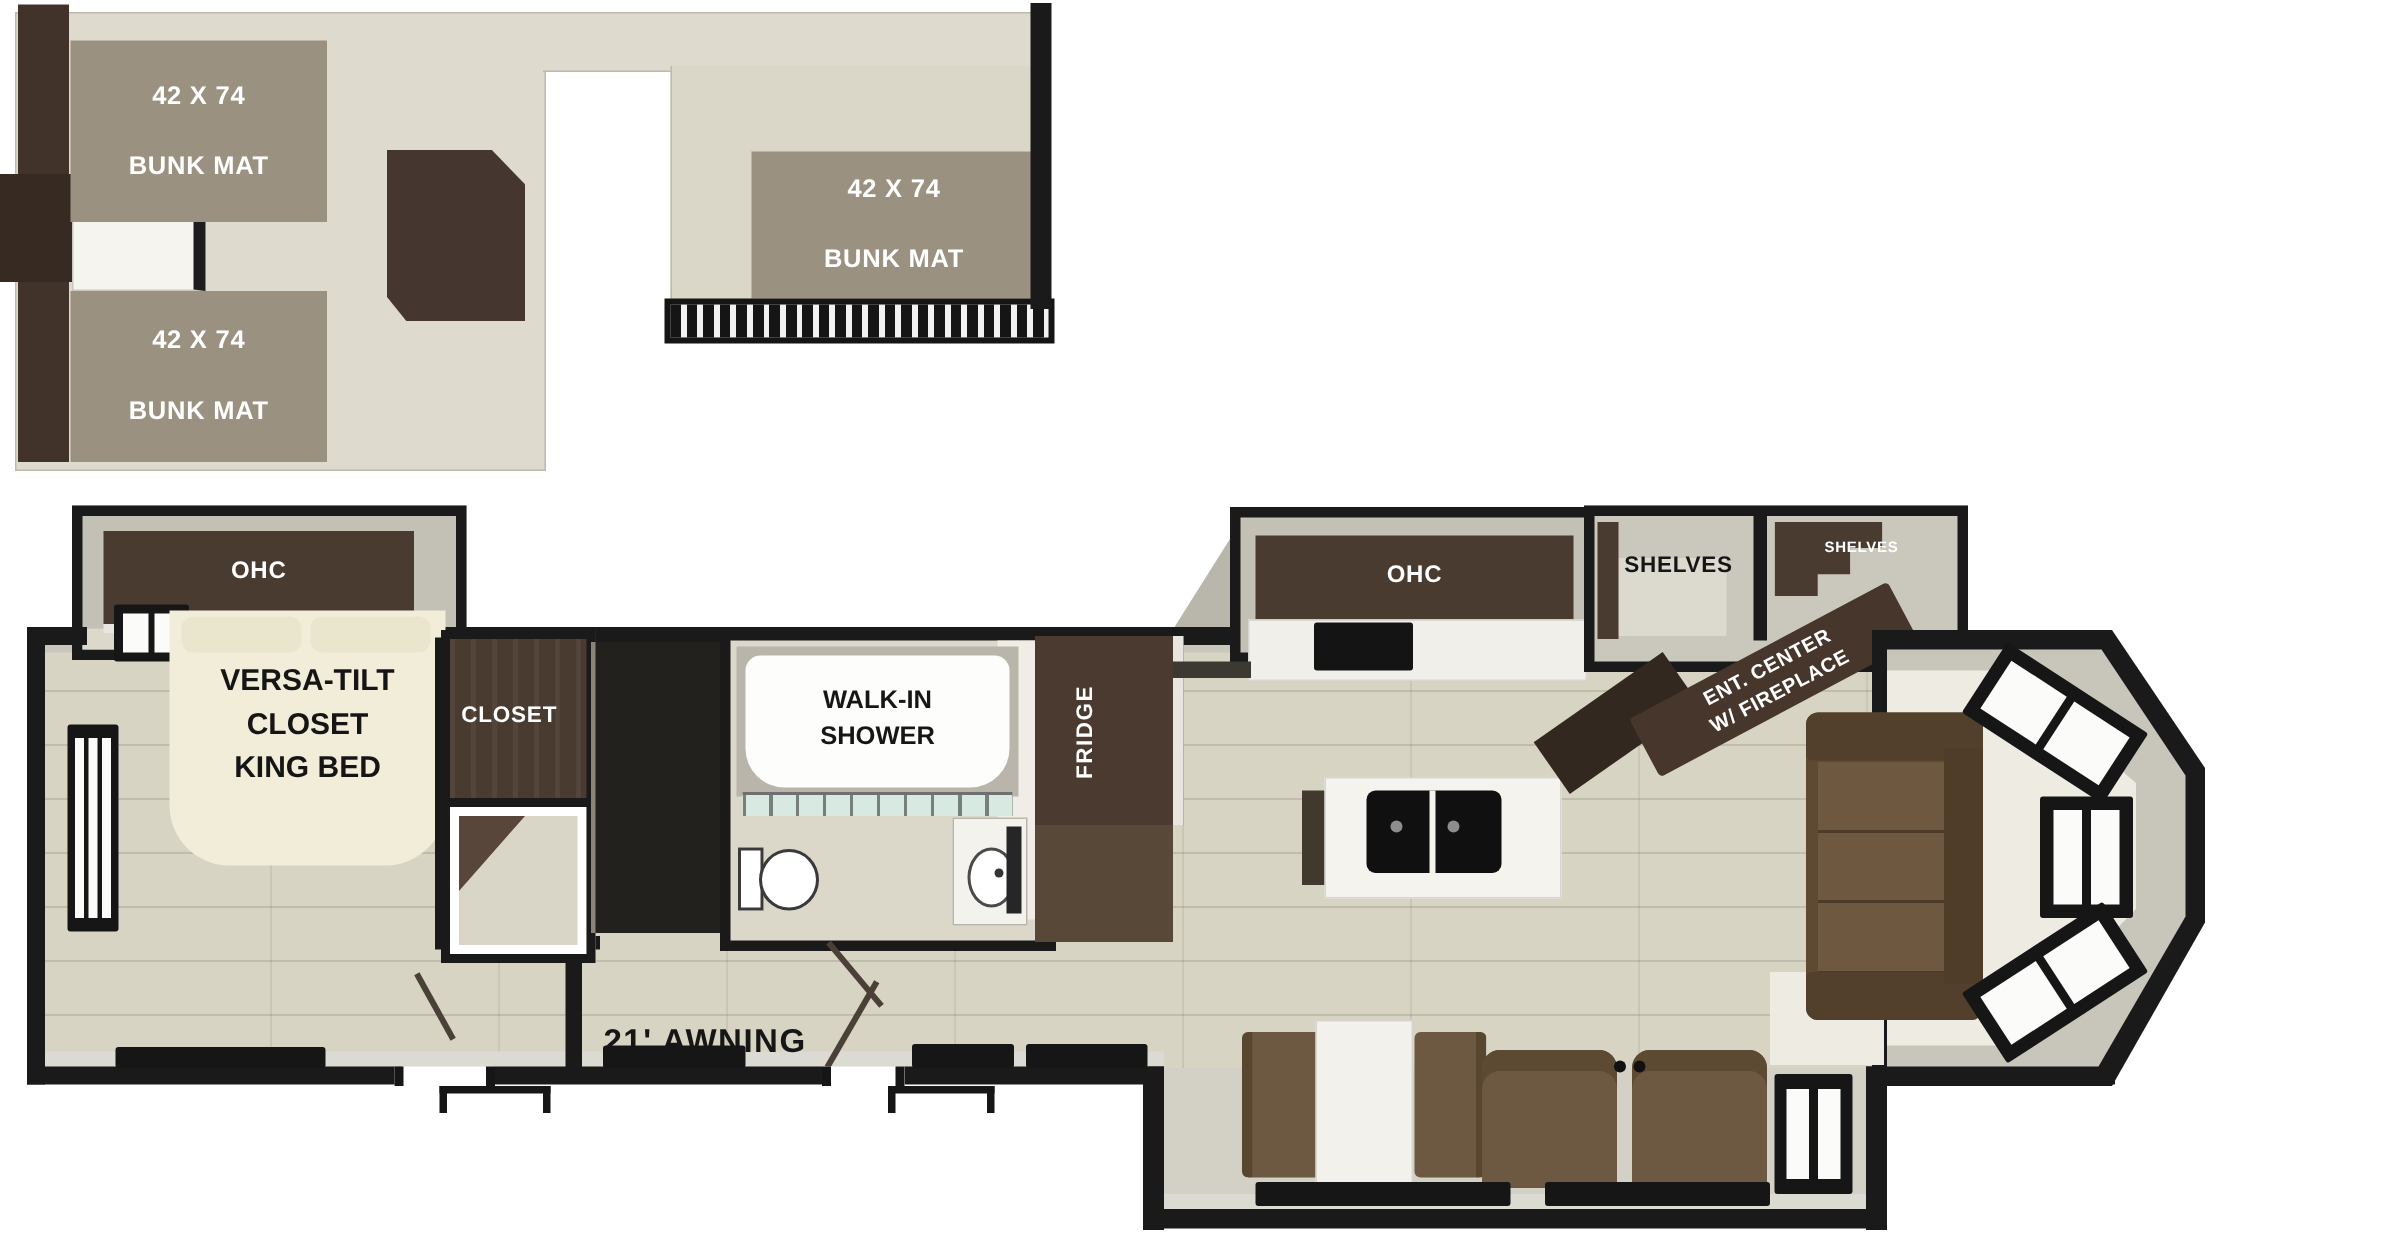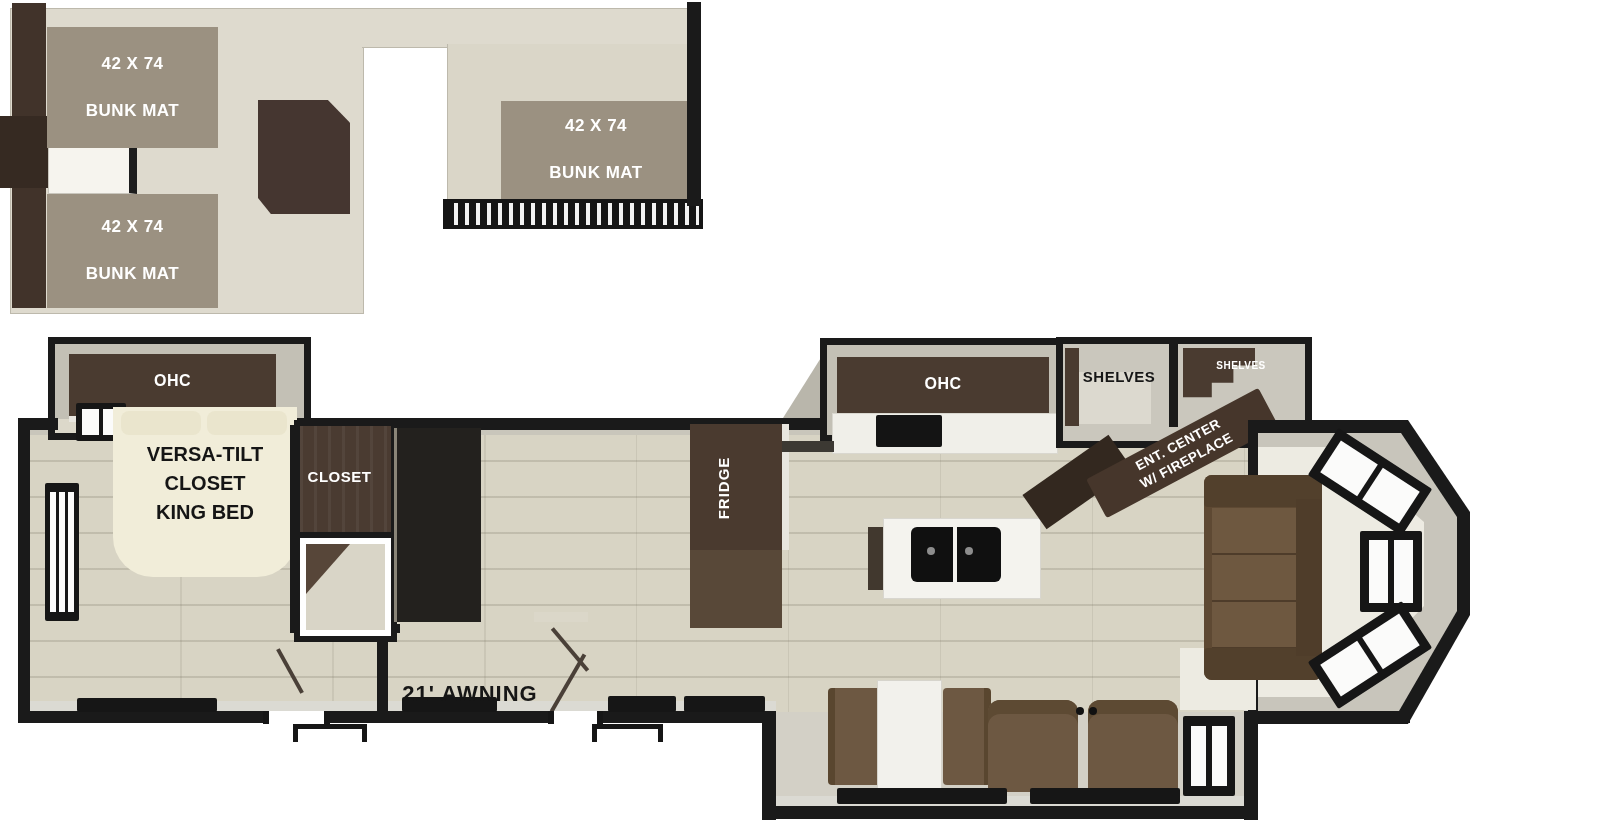--- a/index.html
+++ b/index.html
@@ -106,20 +106,39 @@
               background-image:repeating-linear-gradient(90deg,rgba(255,255,255,.05) 0 3px,transparent 3px 14px);"></div>
   <div class="roomlabel" style="left:294px;top:468px;width:91px;font-size:15px;">CLOSET</div>
 
   <div class="abs" style="left:294px;top:532px;width:91px;height:98px;border:6px solid #1a1a1a;background:#d9d5c7;
               box-shadow:inset 0 0 0 6px #ffffff;">
     <div class="abs" style="left:6px;top:6px;width:44px;height:50px;background:#574639;clip-path:polygon(0 0,100% 0,0 100%);"></div>
   </div>
 
   <div class="abs" style="left:394px;top:428px;width:84px;height:194px;background:#23211e;border-left:3px solid #8a8578;"></div>
 
+  <div class="abs" style="left:480px;top:420px;width:210px;height:200px;border:7px solid #1a1a1a;background:#dbd7c9;">
+    <div class="abs" style="right:0px;top:0px;width:32px;height:186px;background:#efede6;"></div>
+    <div class="abs" style="left:4px;top:4px;width:188px;height:100px;background:#b9b5aa;">
+      <div class="abs" style="left:6px;top:6px;width:176px;height:88px;background:#fdfdfb;border-radius:10px 10px 26px 26px;"></div>
+    </div>
+    <div class="abs" style="left:10px;top:28px;width:176px;display:flex;flex-direction:column;align-items:center;
+                color:#161616;font-weight:800;font-size:17px;line-height:1.4;">
+      <span>WALK-IN</span>
+        <span>SHOWER</span>
+    </div>
+    <div class="abs" style="left:8px;top:101px;width:180px;height:14px;background:#d8e9e1;border-top:2px solid #6f6f6f;
+                background-image:repeating-linear-gradient(90deg,rgba(40,40,40,.55) 0 2px,transparent 2px 18px);"></div>
+    <div class="abs" style="left:5px;top:138px;width:13px;height:38px;background:#fff;border:2px solid #3a3a3a;"></div>
+    <div class="abs" style="left:19px;top:139px;width:36px;height:37px;background:#fff;border:2px solid #3a3a3a;border-radius:50%;"></div>
+    <div class="abs" style="left:148px;top:118px;width:48px;height:70px;background:#f4f2ec;border:1px solid #b8b5ab;"></div>
+    <div class="abs" style="left:158px;top:138px;width:28px;height:36px;background:#fff;border:2px solid #4a4a4a;border-radius:50%;"></div>
+    <div class="abs" style="left:176px;top:152px;width:6px;height:6px;background:#333;border-radius:50%;"></div>
+    <div class="abs" style="left:184px;top:124px;width:10px;height:58px;background:#262626;"></div>
+  </div>
 
   <div class="abs" style="left:534px;top:612px;width:54px;height:10px;background:#dbd7c9;"></div>
   <div class="leaf" style="left:568px;top:622px;height:55px;transform:rotate(-40deg);"></div>
 
   <div class="leaf" style="left:288px;top:646px;height:50px;transform:rotate(-29deg);"></div>
 
   <div class="leaf" style="left:566px;top:650px;height:66px;transform:rotate(30deg);"></div>
 
   <div class="abs" style="left:690px;top:424px;width:92px;height:126px;background:#4a3a2f;border-right:7px solid #e8e6df;"></div>
   <div class="abs" style="left:690px;top:550px;width:92px;height:78px;background:#584838;"></div>

